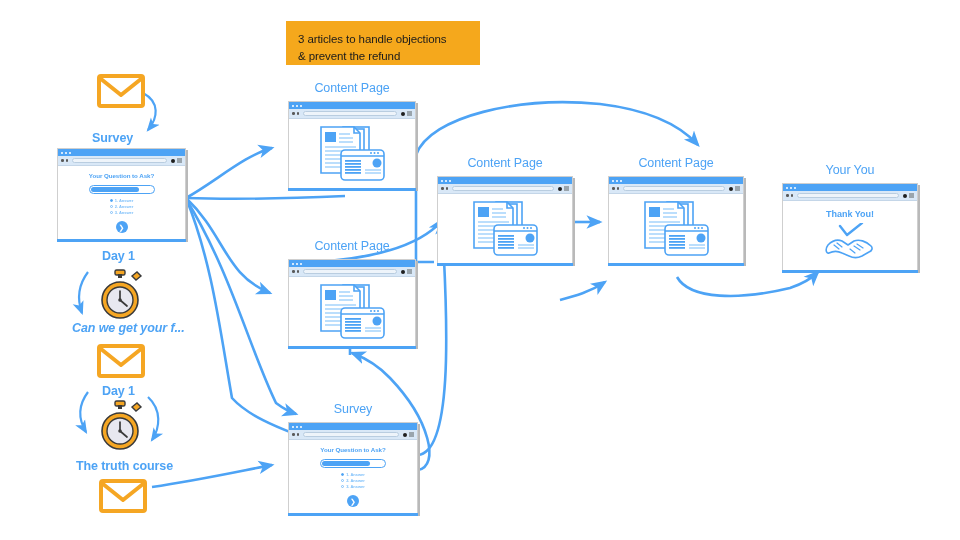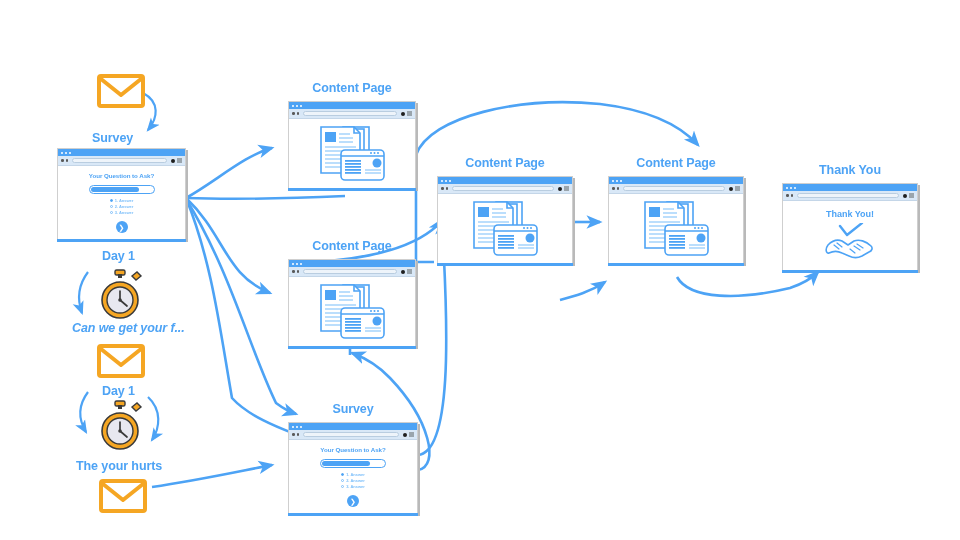--- a/index.html
+++ b/index.html
@@ -20,21 +20,21 @@
     line-height:16.5px;
     padding:10px 12px;
     white-space:pre-line;
     letter-spacing:-0.1px;
   }
 
   
   .win { position:absolute; z-index:3; background:#ffffff; }
   .win-title {
     position:absolute; left:0; right:0; top:-20px;
-    text-align:center; color:#4DA3F5; font-size:12.5px; font-weight:bold;
+    text-align:center; color:#4DA3F5; font-size:12.5px; font-weight:normal;
     letter-spacing:-0.1px; white-space:nowrap;
   }
   .frame {
     position:relative; width:100%; height:100%;
     border:1px solid #cfcfcf;
     background:#fff;
     box-shadow:2px 2px 0 0 #b9b9b9;
   }
   .bar-top {
     height:7px; background:#4DA3F5; display:flex; align-items:center; gap:2px; padding-left:3px;
@@ -111,20 +111,22 @@
       <path d="M418,455 C452,452 448,330 443,240 C442,232 442,226 442,221"></path>
 
       <path d="M418,470 C440,466 430,420 390,378 C375,362 360,356 352,353"></path>
 
       <path d="M677,277 C690,300 740,300 790,288 C805,283 812,278 818,272"></path>
 
       <path d="M560,300 C575,296 590,292 605,282"></path>
     </g>
   </svg>
 
+  <div class="note" style="left:286px; top:21px; width:194px; height:44px;">3 articles to handle objections
+&amp; prevent the refund</div>
 
 
   <div class="icon-wrap" style="left:96px; top:71px;">
     <svg width="50" height="40" viewBox="0 0 50 40">
       <rect x="3" y="5" width="44" height="30" rx="2" fill="none" stroke="#F5A623" stroke-width="4"></rect>
       <path d="M5,8 L25,24 L45,8" fill="none" stroke="#F5A623" stroke-width="4" stroke-linecap="round" stroke-linejoin="round"></path>
     </svg>
   </div>
 
   <div class="rail-label" style="left:92px; top:131px;">Survey</div>
@@ -161,21 +163,21 @@
       <rect x="26" y="7" width="4" height="4" fill="#3a3a3a"></rect>
       <path d="M40,9 l5,-4 l4,4 l-5,4 z" fill="#F5A623" stroke="#3a3a3a" stroke-width="1.4"></path>
       <circle cx="28" cy="33" r="18" fill="#F5A623" stroke="#3a3a3a" stroke-width="1.6"></circle>
       <circle cx="28" cy="33" r="13" fill="#e8e8f0" stroke="#3a3a3a" stroke-width="1.4"></circle>
       <path d="M28,33 L28,24" stroke="#3a3a3a" stroke-width="1.7" stroke-linecap="round"></path>
       <path d="M28,33 L35,39" stroke="#3a3a3a" stroke-width="1.7" stroke-linecap="round"></path>
       <circle cx="28" cy="33" r="1.8" fill="#3a3a3a"></circle>
     </svg>
   </div>
 
-  <div class="rail-label" style="left:76px; top:459px;">The your hurts</div>
+  <div class="rail-label" style="left:76px; top:459px;">The truth course</div>
 
   <div class="icon-wrap" style="left:98px; top:476px;">
     <svg width="50" height="40" viewBox="0 0 50 40">
       <rect x="3" y="5" width="44" height="30" rx="2" fill="none" stroke="#F5A623" stroke-width="4"></rect>
       <path d="M5,8 L25,24 L45,8" fill="none" stroke="#F5A623" stroke-width="4" stroke-linecap="round" stroke-linejoin="round"></path>
     </svg>
   </div>
 
   <div class="win" style="left:57px; top:148px; width:129px; height:92px;">
     <div class="frame">
@@ -475,21 +477,21 @@
             <span>3. Answer</span>
           </div>
         </div>
         <div class="go">❯</div>
       </div>
       <div class="win-foot"></div>
     </div>
   </div>
 
   <div class="win" style="left:782px; top:183px; width:136px; height:88px;">
-    <div class="win-title">Thank You</div>
+    <div class="win-title">Your You</div>
     <div class="frame">
       <div class="bar-top">
         <span class="dot3"></span>
         <span class="dot3"></span>
         <span class="dot3"></span>
       </div>
       <div class="bar-tool">
         <span class="nav-dot"></span>
         <span class="nav-dot"></span>
         <span class="addr"></span>

